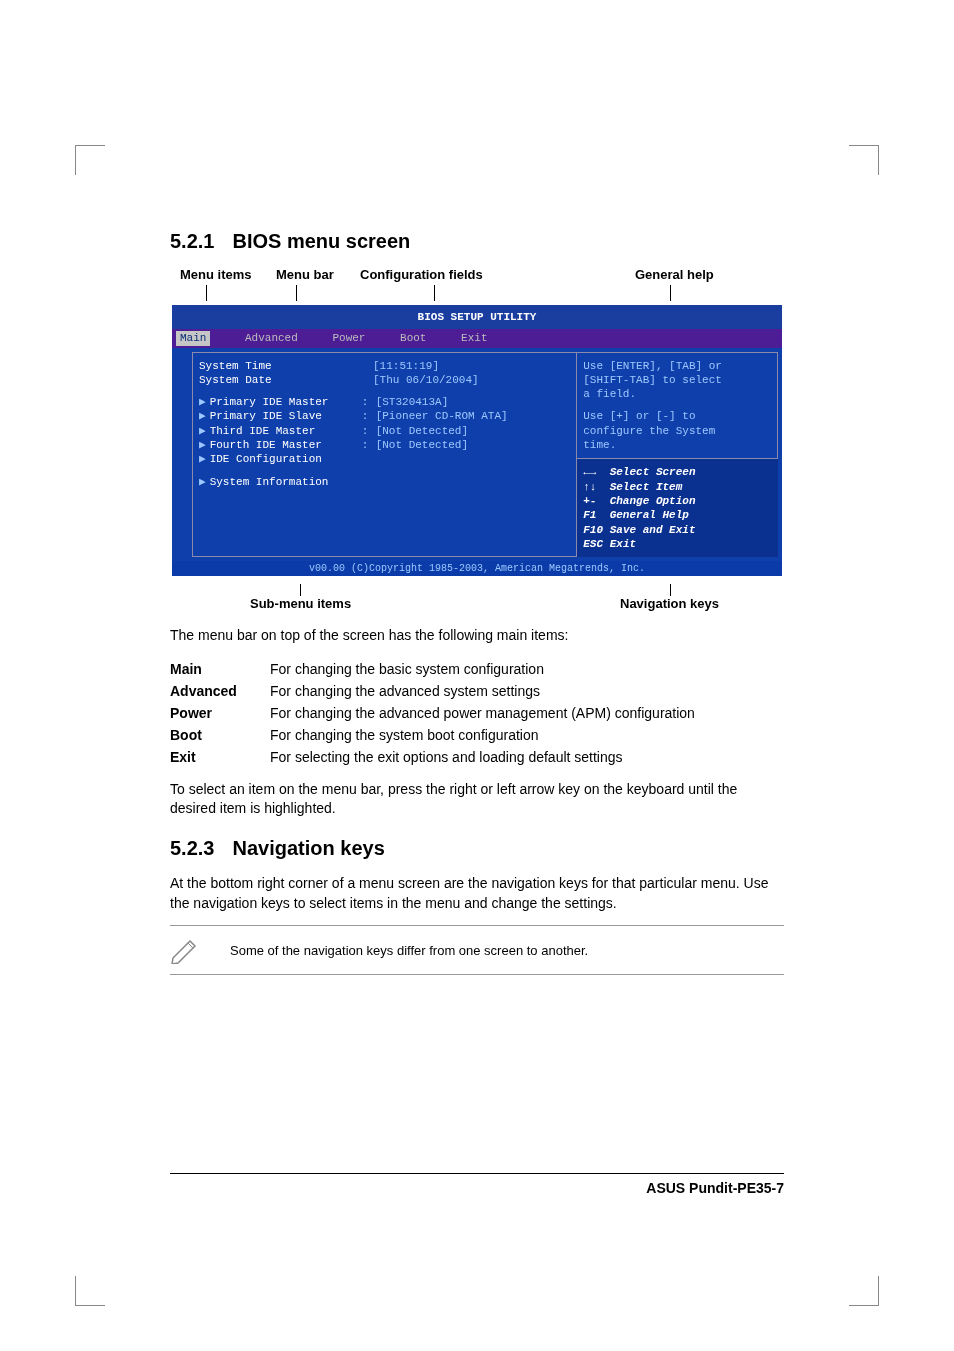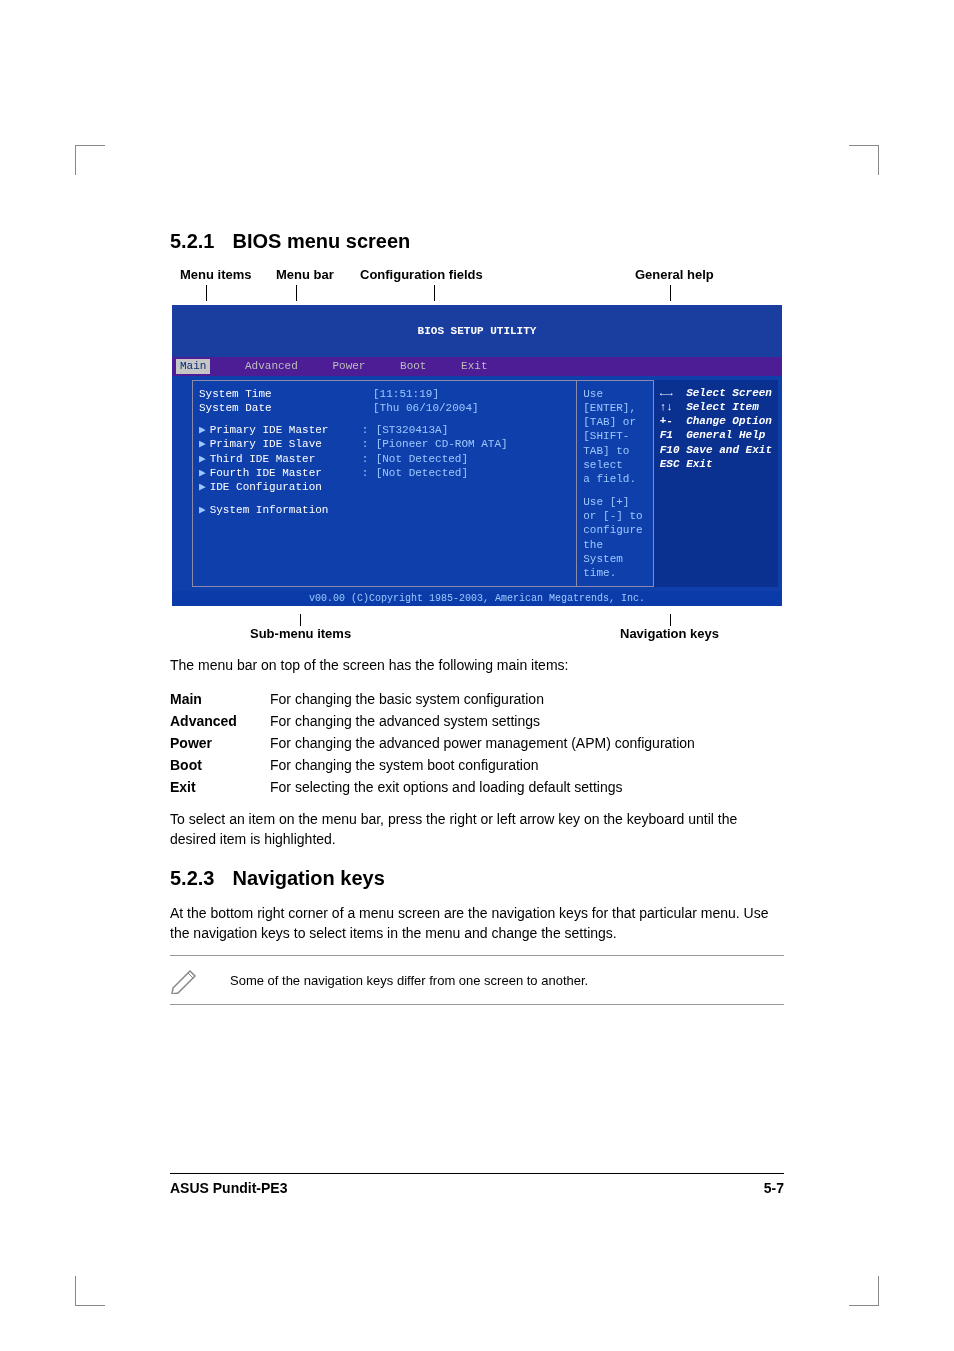--- a/index.html
+++ b/index.html
@@ -14,27 +14,27 @@
   .h3 .num { margin-right: 18px; }
   .diagram-labels { position: relative; height: 36px; font-size: 13px; font-weight: bold; }
   .diagram-labels span { position: absolute; top: 0; white-space: nowrap; }
   .lab-mi { left: 10px; }
   .lab-mb { left: 106px; }
   .lab-cf { left: 190px; }
   .lab-gh { left: 465px; }
   .diagram-labels .vline { position: absolute; width: 1px; height: 16px; background: #000; top: 18px; }
   .vl1 { left: 36px; } .vl2 { left: 126px; } .vl3 { left: 264px; } .vl4 { left: 500px; }
   .bios { border: 2px solid #fff; background: #0f3faa; color: #fff; font-family: "Courier New", monospace; font-size: 11px; line-height: 1.3; }
-  .bios-title { background: #1a3ea0; color: #fff; text-align: center; padding: 19px 0; font-weight: bold; }
+  .bios-title { background: #1a3ea0; color: #fff; text-align: center; padding: 5px 0; font-weight: bold; }
   .bios-menubar { background: #4c1d95; padding: 2px 4px; }
   .bios-menubar span { display: inline-block; color: #bdbdbd; margin-right: 28px; }
   .bios-menubar .selected { background: #c6c6c6; color: #0a2c7a; padding: 0 4px; }
   .bios-body { display: flex; padding: 4px; gap: 0; }
   .bios-left { flex: 0 0 64%; border: 1px solid #8a8aaa; padding: 6px; position: relative; min-height: 180px; margin-left: 16px; }
-  .bios-right { flex: 1; display: flex; flex-direction: row; }
+  .bios-right { flex: 1; display: flex; flex-direction: column; }
   .bios-help { border: 1px solid #8a8aaa; border-left: none; padding: 6px; flex: 1; color: #9cc8ff; }
   .bios-nav { background: #0a3090; color: #fff; padding: 6px; font-weight: bold; font-style: italic; }
   .bios-nav .navrow { color: #ffffff; }
   .fld { display: flex; }
   .fld .k { flex: 0 0 160px; color: #fff; }
   .fld .c { flex: 0 0 14px; color: #9cc8ff; }
   .fld .v { color: #9cc8ff; }
   .arrow { color: #9cc8ff; margin-right: 4px; }
   .bios-footer { background: #0a3ba8; color: #9cc8ff; text-align: center; padding: 1px 0; font-size: 10px; }
   .under-labels { position: relative; height: 30px; font-size: 13px; font-weight: bold; margin-top: 6px; }
@@ -42,21 +42,21 @@
   .ul1 { left: 80px; top: 12px; }
   .ul2 { left: 450px; top: 12px; }
   .under-labels .vline { position: absolute; width: 1px; height: 12px; background: #000; top: 0; }
   .uv1 { left: 130px; } .uv2 { left: 500px; }
   .body-text { font-size: 14px; margin: 12px 0; line-height: 1.4; }
   .def-table { width: 100%; border-collapse: collapse; }
   .def-table td { padding: 3px 0; font-size: 14px; vertical-align: top; }
   .def-table td:first-child { font-weight: bold; width: 100px; }
   .note-box { border-top: 1px solid #999; border-bottom: 1px solid #999; margin-top: 12px; padding: 10px 0; display: flex; align-items: center; gap: 30px; font-size: 13px; }
   .note-icon { width: 30px; height: 28px; }
-  .footer { position: absolute; bottom: 155px; left: 170px; right: 170px; border-top: 1px solid #000; padding-top: 6px; display: flex; justify-content: space-between; font-size: 14px; font-weight: bold; }
+  .footer { position: absolute; bottom: 155px; left: 170px; right: 170px; border-top: 1px solid #000; padding-top: 6px; display: flex; justify-content: flex-end; font-size: 14px; font-weight: bold; }
 </style>
 </head>
 <body>
 
 <div class="crop-tl"></div>
 <div class="crop-tr"></div>
 <div class="crop-bl"></div>
 <div class="crop-br"></div>
 
 <div class="page">

